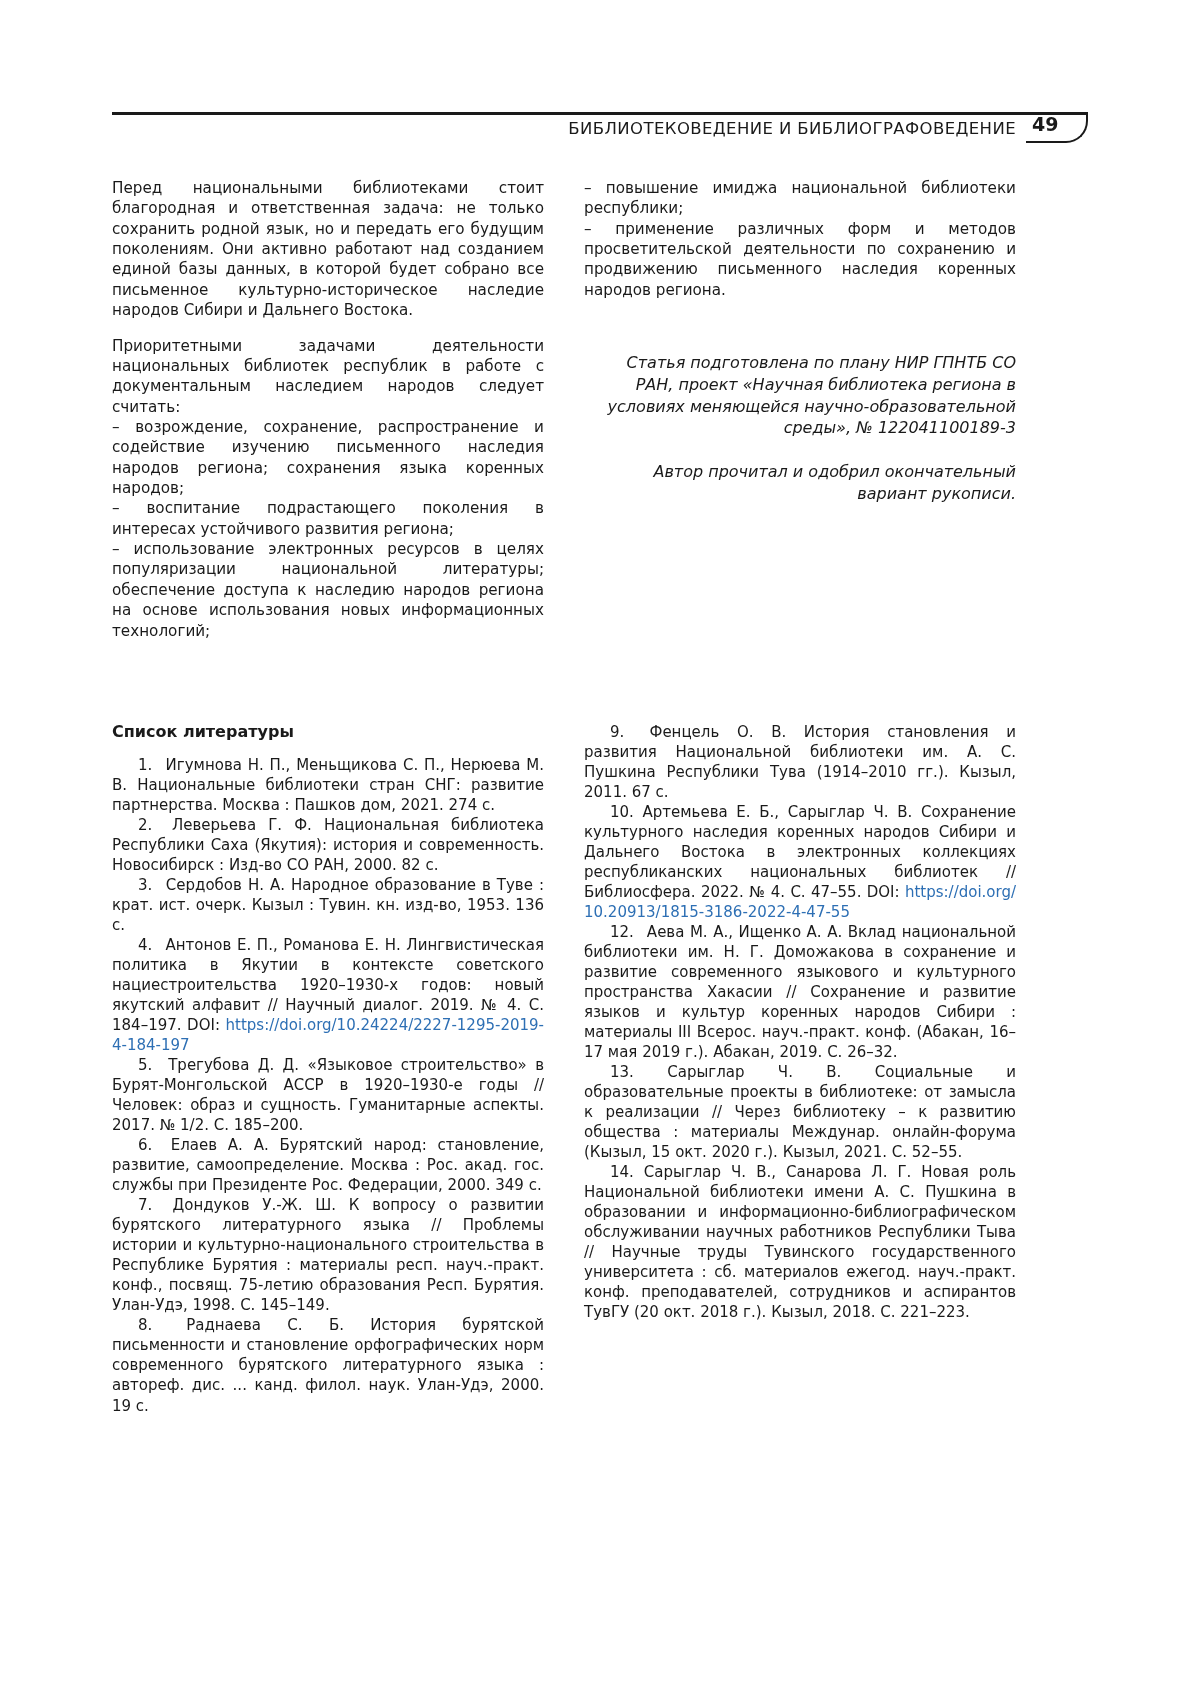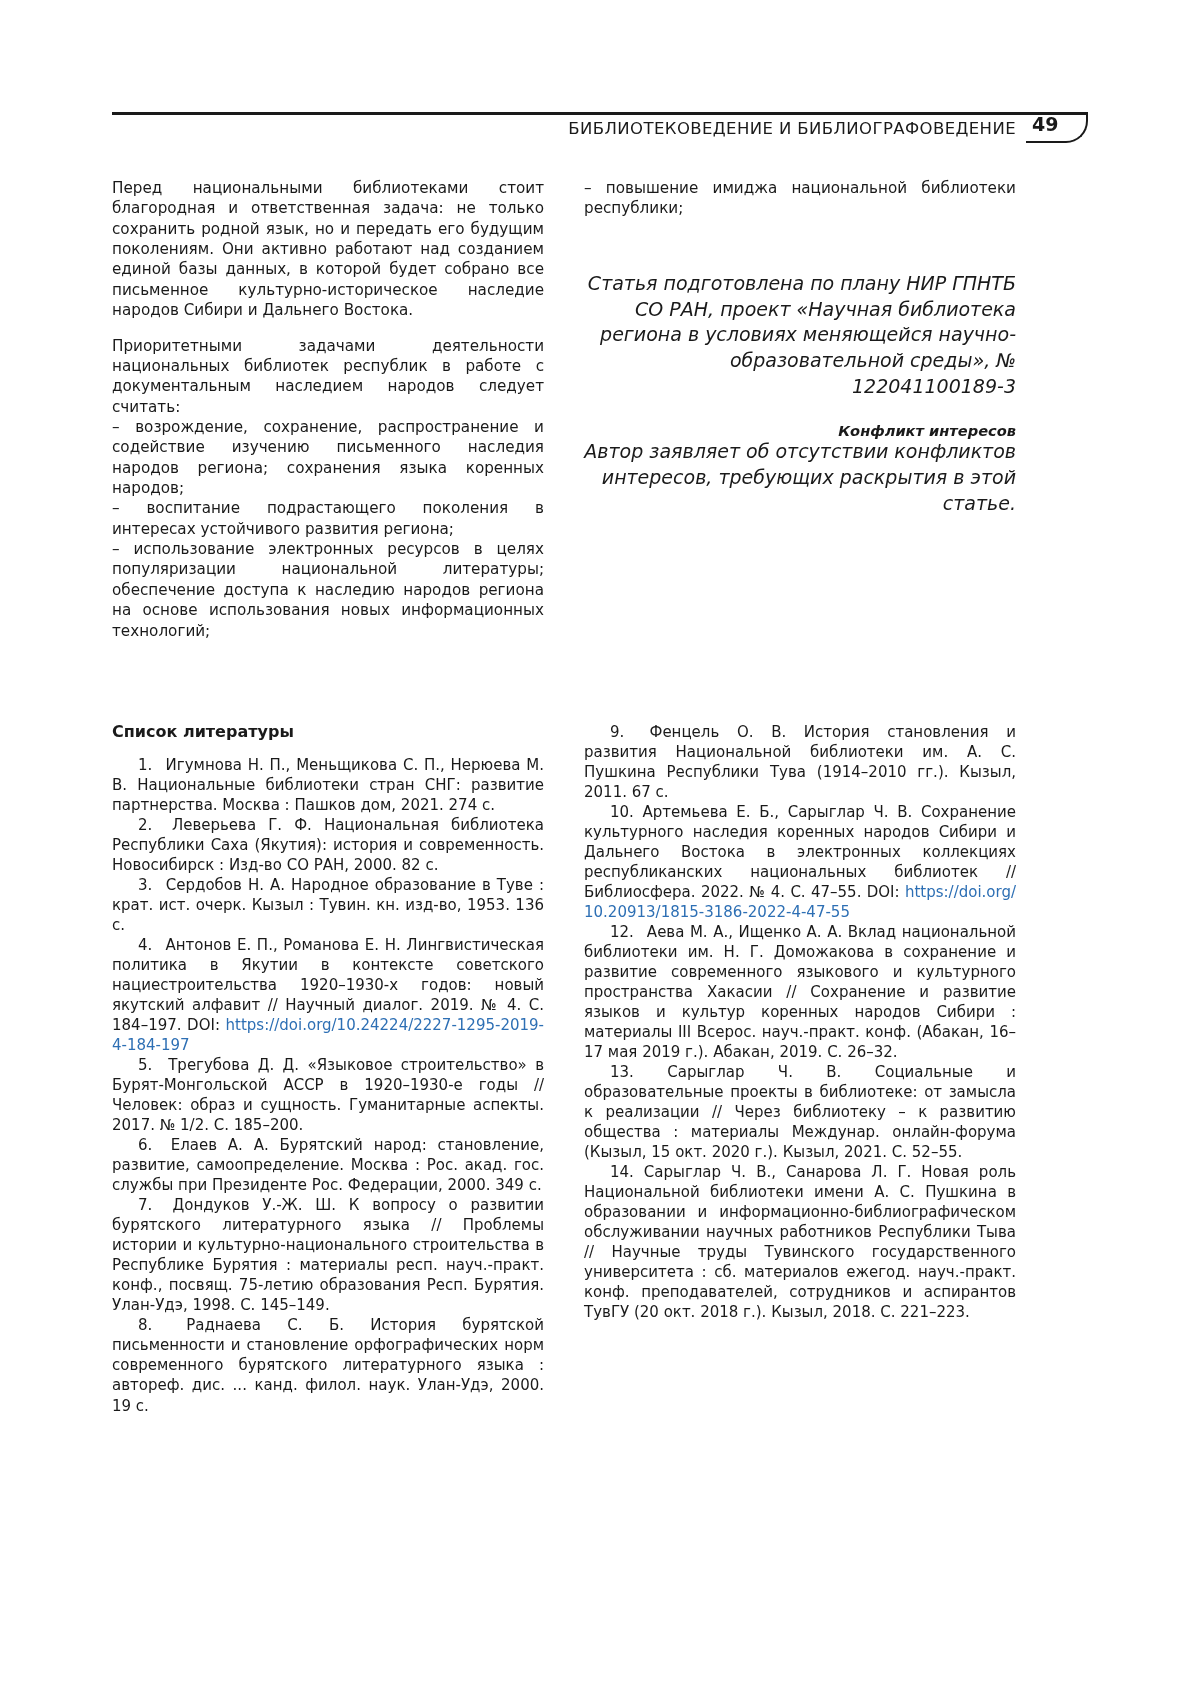--- a/index.html
+++ b/index.html
@@ -90,21 +90,21 @@
   }
   .para + .para { margin-top: 15px; }
 
   .hang {
     text-indent: -0.0em;
   }
 
   
   .note {
     font-style: italic;
-    font-size: 19px;
+    font-size: 16px;
     line-height: 1.36;
     text-align: right;
   }
   .note-block { margin-top: 22px; }
   .note-strong {
     font-style: italic;
     font-weight: 700;
     text-align: right;
     font-size: 14.6px;
     display: block;
@@ -149,27 +149,27 @@
   <div class="col col-left body-top">
     <p class="para">Перед национальными библиотеками стоит благородная и ответственная задача: не только сохранить родной язык, но и передать его будущим поколениям. Они активно работают над созданием единой базы данных, в которой будет собрано все письменное культурно-историческое наследие народов Сибири и Дальнего Востока.</p>
     <p class="para">Приоритетными задачами деятельности национальных библиотек республик в работе с документальным наследием народов следует считать:</p>
     <p class="hang">– возрождение, сохранение, распространение и содействие изучению письменного наследия народов региона; сохранения языка коренных народов;</p>
     <p class="hang">– воспитание подрастающего поколения в интересах устойчивого развития региона;</p>
     <p class="hang">– использование электронных ресурсов в целях популяризации национальной литературы; обеспечение доступа к наследию народов региона на основе использования новых информационных технологий;</p>
   </div>
 
   <div class="col col-right body-top">
     <p>– повышение имиджа национальной библиотеки республики;</p>
+    <p>– применение различных форм и методов просветительской деятельности по сохранению и продвижению письменного наследия коренных народов региона.</p>
 
     <div class="note-block" style="margin-top:52px;">
       <p class="note">Статья подготовлена по плану НИР ГПНТБ СО РАН, проект «Научная библиотека региона в условиях меняющейся научно-образовательной среды», № 122041100189-3</p>
     </div>
     <div class="note-block" style="margin-top:22px;">
-      <span class="note-strong">Конфликт интересов</span>
-      <p class="note">Автор заявляет об отсутствии конфликтов интересов, требующих раскрытия в этой статье.</p>
+      <p class="note">Автор прочитал и одобрил окончательный вариант рукописи.</p>
     </div>
   </div>
 
   <div class="col col-left refs-left">
     <div class="refs-heading">Список литературы</div>
     <p class="ref">1.  Игумнова Н. П., Меньщикова С. П., Нерюева М. В. Национальные библиотеки стран СНГ: развитие партнерства. Москва : Пашков дом, 2021. 274 с.</p>
     <p class="ref">2.  Леверьева Г. Ф. Национальная библиотека Республики Саха (Якутия): история и современность. Новосибирск : Изд-во СО РАН, 2000. 82 с.</p>
     <p class="ref">3.  Сердобов Н. А. Народное образование в Туве : крат. ист. очерк. Кызыл : Тувин. кн. изд-во, 1953. 136 с.</p>
     <p class="ref"><span>4.  Антонов Е. П., Романова Е. Н. Лингвистическая политика в Якутии в контексте советского нациестроительства 1920–1930-х годов: новый якутский алфавит // Научный диалог. 2019. № 4. С. 184–197. DOI: </span><span class="link">https://doi.org/10.24224/2227-1295-2019-4-184-197</span></p>
     <p class="ref">5.  Трегубова Д. Д. «Языковое строительство» в Бурят-Монгольской АССР в 1920–1930-е годы // Человек: образ и сущность. Гуманитарные аспекты. 2017. № 1/2. С. 185–200.</p>

